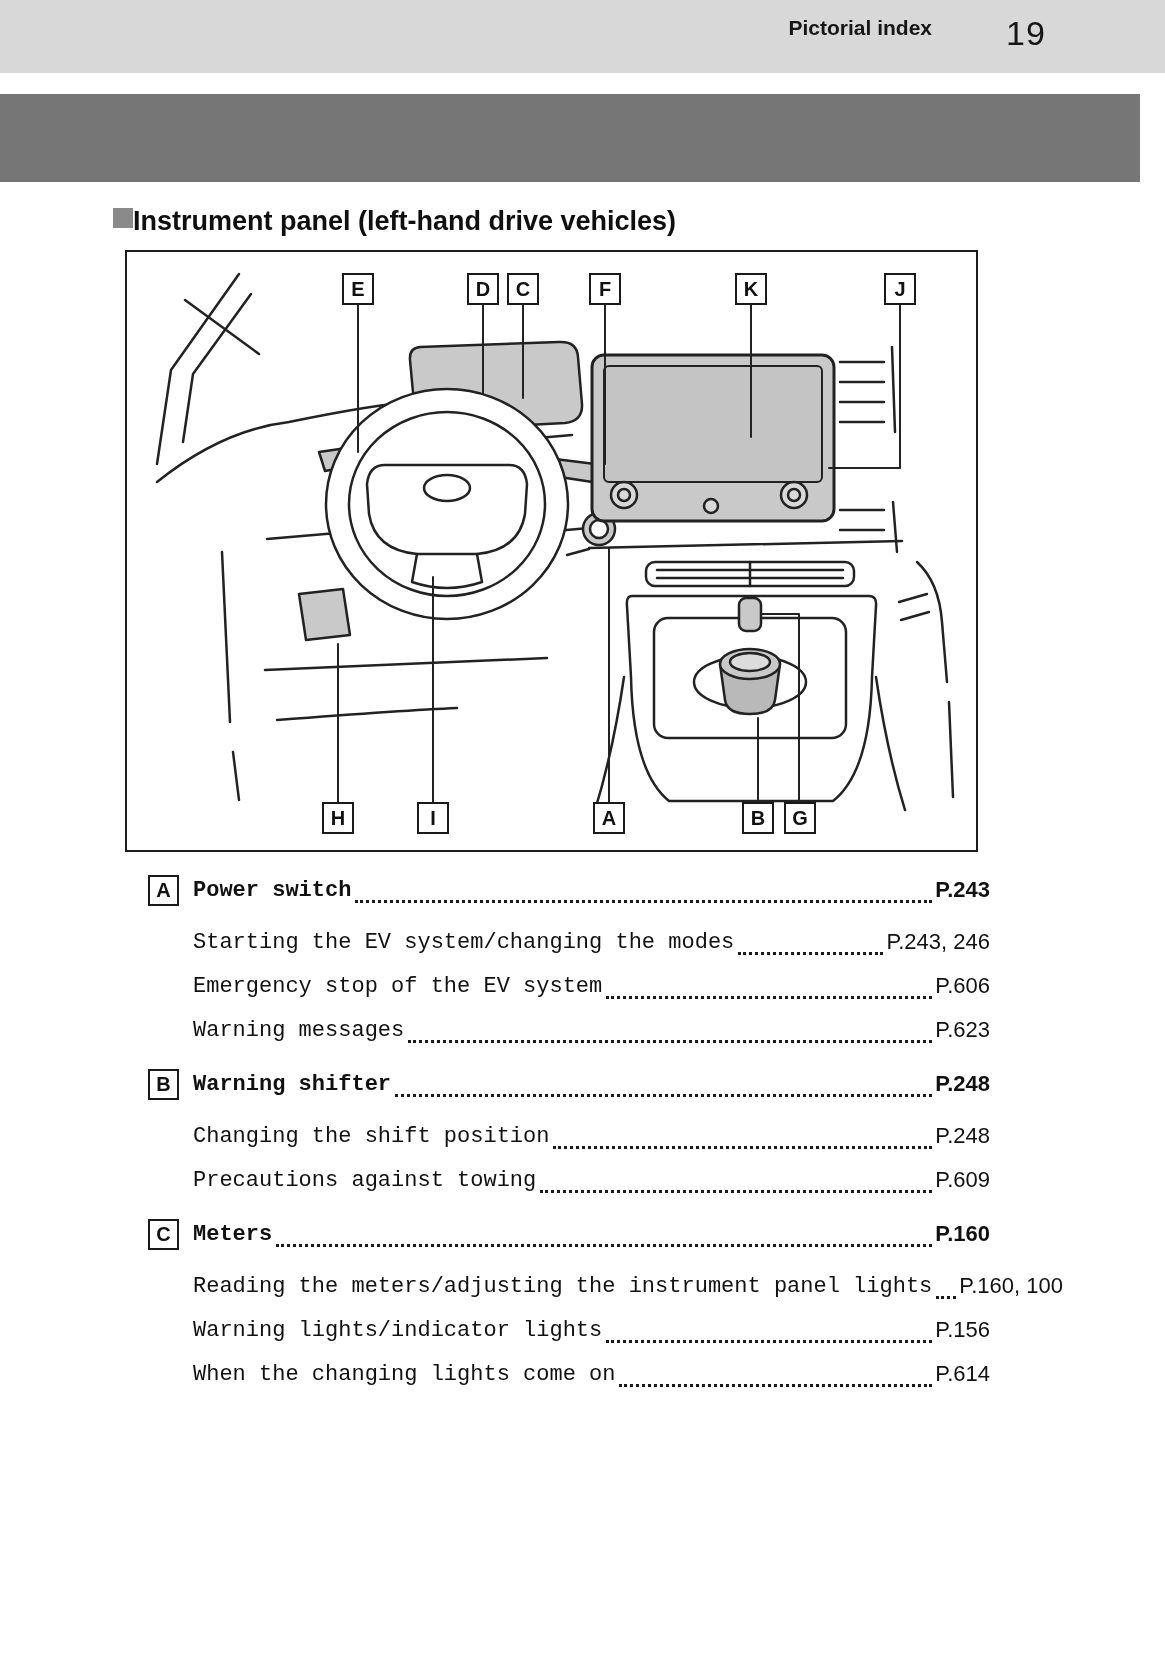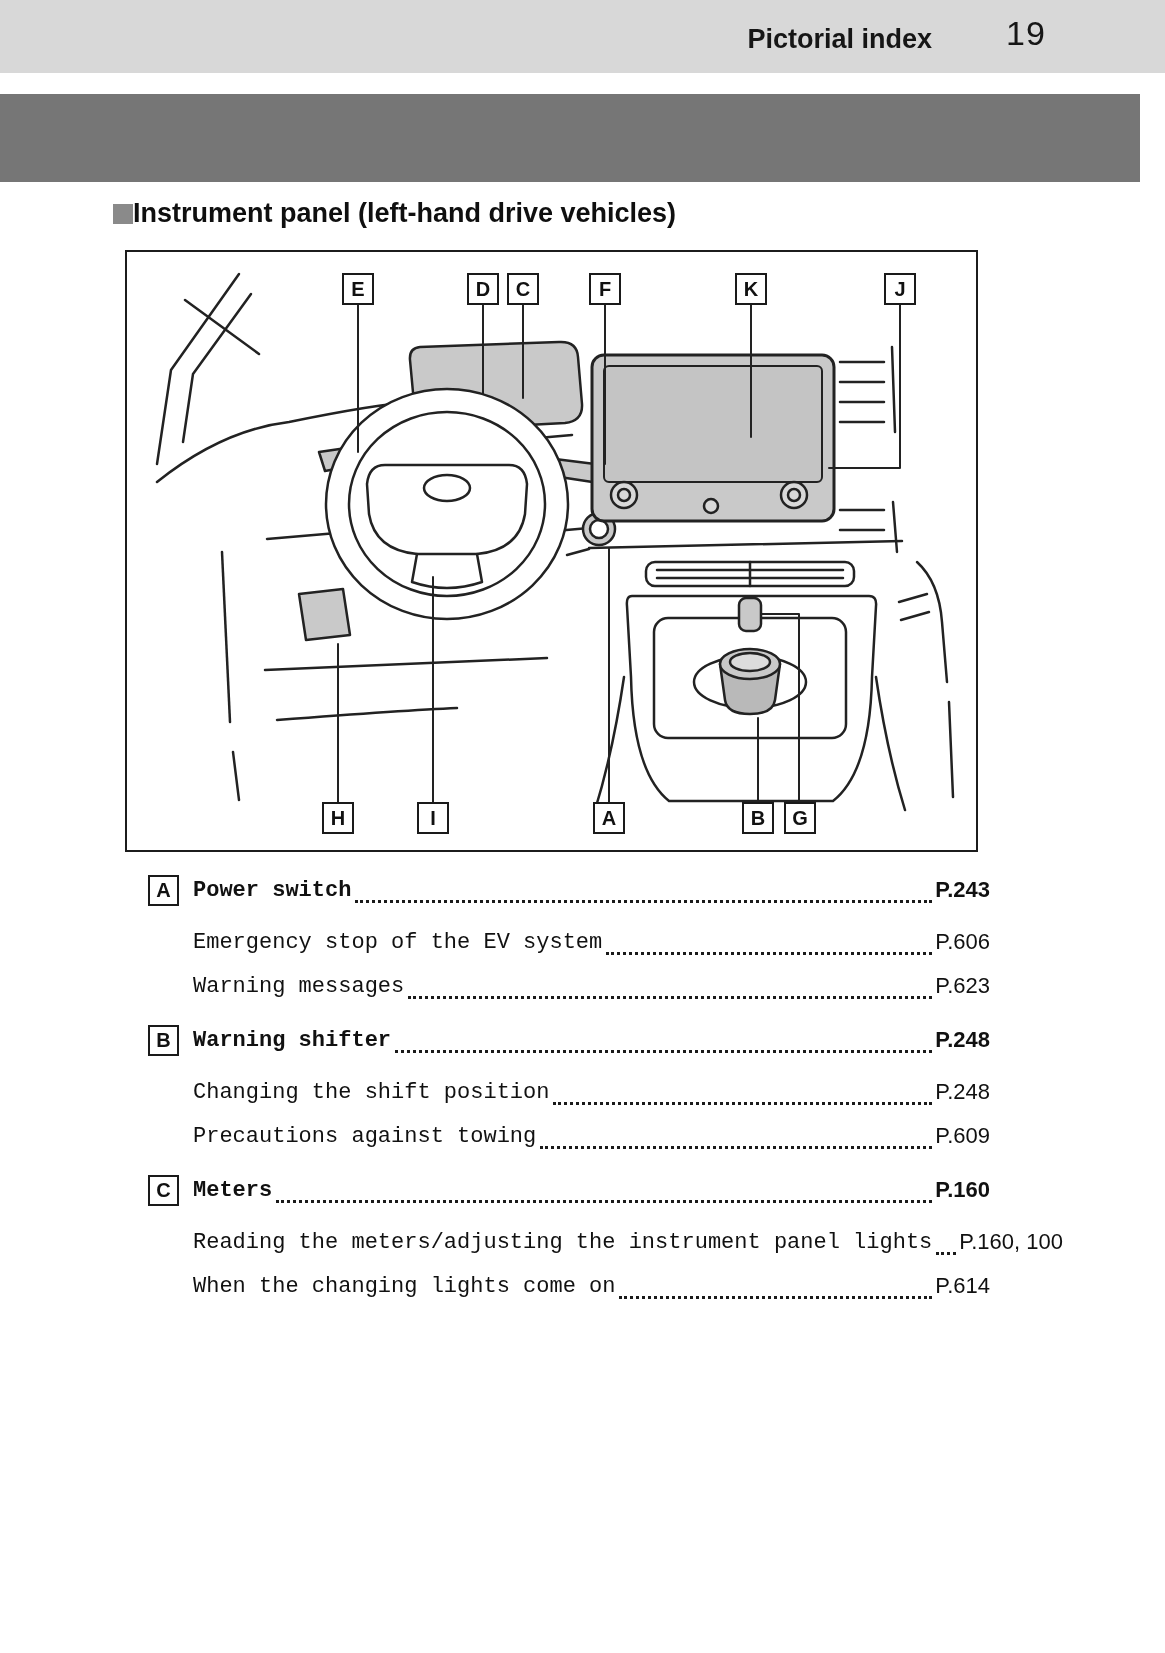--- a/index.html
+++ b/index.html
@@ -2,27 +2,27 @@
 <html><head>
 <meta charset="utf-8">
 <style>
   html,body{margin:0;padding:0;background:#ffffff;}
   .page{
     position:relative;width:1165px;height:1653px;background:#ffffff;
     font-family:"Liberation Sans","DejaVu Sans",sans-serif;color:#111;overflow:hidden;
   }
   
   .top-bar{position:absolute;left:0;top:0;width:1165px;height:73px;background:#d8d8d8;}
-  .top-bar-title{position:absolute;top:24px;right:233px;font-size:27px;font-weight:bold;color:#161616;}
+  .top-bar-title{position:absolute;top:16px;right:233px;font-size:21px;font-weight:bold;color:#161616;}
   .top-bar-page{position:absolute;top:14px;left:1006px;font-size:34px;font-weight:normal;color:#161616;letter-spacing:1px;}
   .dark-band{position:absolute;left:0;top:94px;width:1140px;height:88px;background:#767676;}
   
   .section-title{position:absolute;left:113px;top:198px;display:flex;align-items:center;}
   .bullet-square{width:20px;height:20px;background:#8a8a8a;flex:0 0 auto;}
-  .section-title-text{font-size:27px;font-weight:bold;color:#0f0f0f;letter-spacing:0px;}
+  .section-title-text{font-size:27px;font-weight:bold;color:#0f0f0f;letter-spacing:0px;margin-top:8px;}
   
   .diagram-box{position:absolute;left:125px;top:250px;width:849px;height:598px;border:2px solid #1c1c1c;background:#ffffff;}
   .diagram-box svg{position:absolute;left:0;top:0;}
   .callout{
     position:absolute;width:28px;height:28px;border:2px solid #1a1a1a;background:#ffffff;
     font-size:20px;font-weight:bold;text-align:center;line-height:28px;color:#111;
   }
   
   .toc{position:absolute;left:148px;top:868px;width:842px;}
   .toc-row{display:flex;align-items:center;height:44px;font-size:22px;}
@@ -159,20 +159,25 @@
 
   <div class="toc">
 
     <div class="toc-row head">
       <span class="letterbox">A</span>
       <span class="toc-label">Power switch</span>
       <span class="dots"></span>
       <span class="toc-page">P.243</span>
     </div>
     <div class="toc-row item">
+      <span class="toc-label">Starting the EV system/changing the modes</span>
+      <span class="dots"></span>
+      <span class="toc-page">P.243, 246</span>
+    </div>
+    <div class="toc-row item">
       <span class="toc-label">Emergency stop of the EV system</span>
       <span class="dots"></span>
       <span class="toc-page">P.606</span>
     </div>
     <div class="toc-row item">
       <span class="toc-label">Warning messages</span>
       <span class="dots"></span>
       <span class="toc-page">P.623</span>
     </div>
 
@@ -198,19 +203,24 @@
       <span class="toc-label">Meters</span>
       <span class="dots"></span>
       <span class="toc-page">P.160</span>
     </div>
     <div class="toc-row item">
       <span class="toc-label">Reading the meters/adjusting the instrument panel lights</span>
       <span class="dots"></span>
       <span class="toc-page">P.160, 100</span>
     </div>
     <div class="toc-row item">
+      <span class="toc-label">Warning lights/indicator lights</span>
+      <span class="dots"></span>
+      <span class="toc-page">P.156</span>
+    </div>
+    <div class="toc-row item">
       <span class="toc-label">When the changing lights come on</span>
       <span class="dots"></span>
       <span class="toc-page">P.614</span>
     </div>
 
   </div>
 </div>
 
 </body></html>

